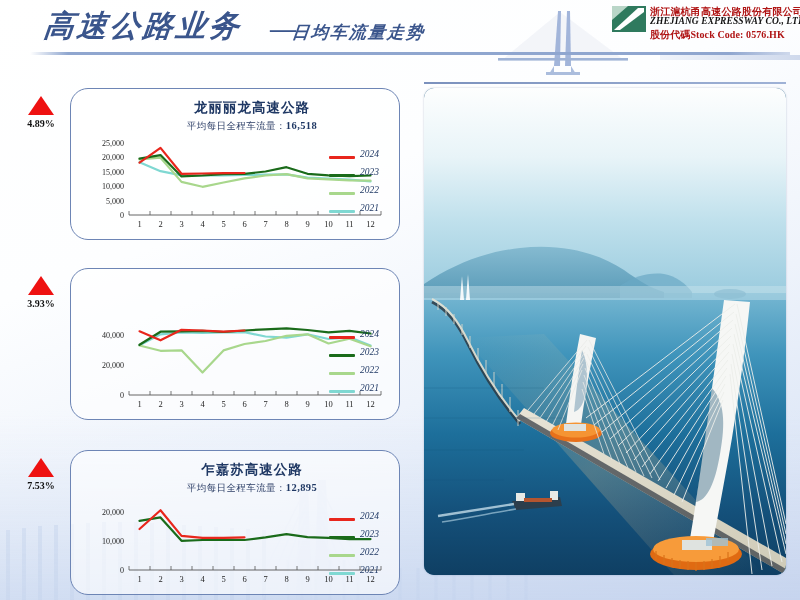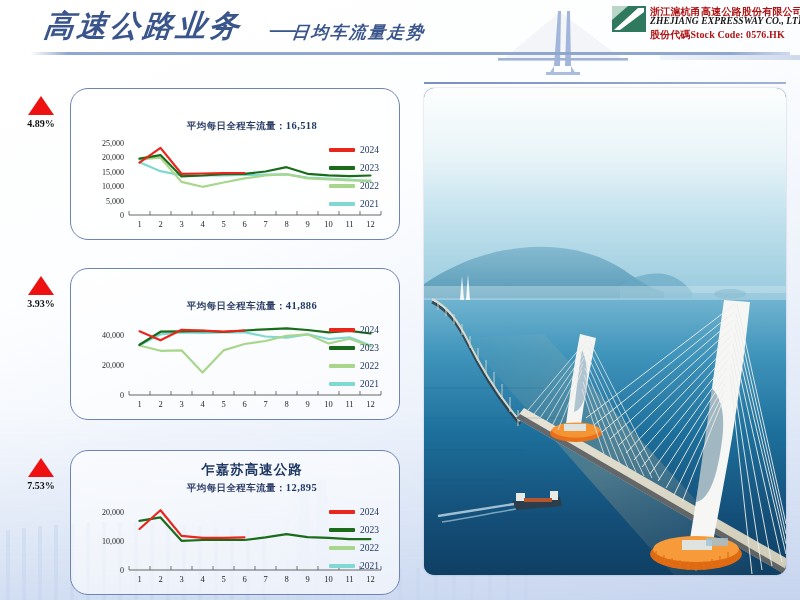--- a/index.html
+++ b/index.html
@@ -93,30 +93,30 @@
     background: rgba(255,255,255,0.62);
   }
   .card-title {
     position:absolute; left:0; right:0; top:10px;
     text-align:center; padding-left: 34px;
     font-size: 13.5px; font-weight: 700; color:#1f3864; letter-spacing:1px;
   }
   .card-sub {
     position:absolute; left:0; right:0; top:31px;
     text-align:center; padding-left: 34px;
-    font-size: 9.5px; color:#2c3e66; letter-spacing:.4px;font-weight:bold;
+    font-size: 9.5px; color:#2c3e66; letter-spacing:.4px;
   }
   .card-sub b { font-size: 10.5px; color:#1f3864; }
 
   
   .chart { position:absolute; left: 12px; top: 48px; width: 306px; bottom: 6px; }
   .chart svg { display:block; }
 
   .legend { position:absolute; right: 4px; top: 52px; width: 66px; }
-  .legend-row { display:flex; align-items:center; height: 18px; }
+  .legend-row { display:flex; align-items:flex-end; height: 18px; font-style: italic; }
   .legend-swatch { width: 26px; height: 3.5px; border-radius:1px; margin-right:5px; }
   .legend-label { font-size: 9.5px; color:#1f3864; font-family:"Liberation Serif",serif; }
 
   .axis-num { font-size: 8px; fill: #1f1f1f; font-family:"Liberation Serif", serif; }
   .axis-cat { font-size: 8.5px; fill: #1f1f1f; font-family:"Liberation Serif", serif; }
 
   
   .photo {
     position: absolute; left: 424px; top: 88px; width: 362px; height: 487px;
     border-radius: 10px; overflow: hidden;
@@ -220,20 +220,21 @@
     <div class="logo-code">股份代碼Stock Code: 0576.HK</div>
   </div>
 </div>
 
 <div class="metric-block m1">
   <div class="delta">
     <div class="tri"></div>
     <div class="delta-val">4.89%</div>
   </div>
   <div class="card">
+    <div class="card-title">龙丽丽龙高速公路</div>
     <div class="card-sub">
       <span>平均每日全程车流量：</span><b>16,518</b>
     </div>
     <div class="chart">
         <svg width="306" height="96" viewBox="0 0 306 96">
           <text x="41" y="81" text-anchor="end" class="axis-num">0</text>
           <text x="41" y="66.6" text-anchor="end" class="axis-num">5,000</text>
           <text x="41" y="52.2" text-anchor="end" class="axis-num">10,000</text>
           <text x="41" y="37.800000000000004" text-anchor="end" class="axis-num">15,000</text>
           <text x="41" y="23.4" text-anchor="end" class="axis-num">20,000</text>
@@ -290,23 +291,20 @@
       </div>
   </div>
 </div>
 
 <div class="metric-block m2">
   <div class="delta">
     <div class="tri"></div>
     <div class="delta-val">3.93%</div>
   </div>
   <div class="card">
-    <div class="card-sub">
-      <span>平均每日全程车流量：</span><b>41,886</b>
-    </div>
     <div class="chart">
         <svg width="306" height="96" viewBox="0 0 306 96">
           <text x="41" y="81" text-anchor="end" class="axis-num">0</text>
           <text x="41" y="51" text-anchor="end" class="axis-num">20,000</text>
           <text x="41" y="21" text-anchor="end" class="axis-num">40,000</text>
           <line x1="46" y1="78" x2="298" y2="78" stroke="#555" stroke-width="0.9"></line>
           <line x1="46" y1="78" x2="46" y2="74" stroke="#555" stroke-width="0.8"></line>
           <text x="56.5" y="90" text-anchor="middle" class="axis-cat">1</text>
           <line x1="67" y1="78" x2="67" y2="74" stroke="#555" stroke-width="0.8"></line>
           <text x="77.5" y="90" text-anchor="middle" class="axis-cat">2</text>

